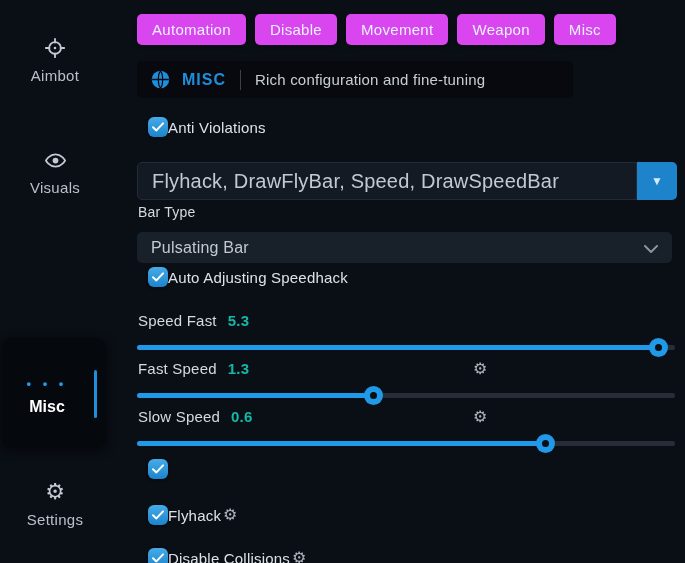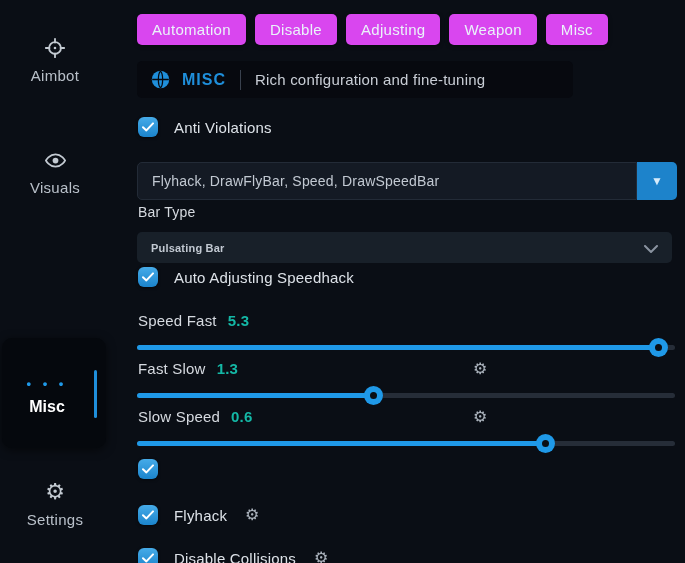--- a/index.html
+++ b/index.html
@@ -41,51 +41,51 @@
   .section-header {
     position:absolute; top:61px; left:0; width:436px; height:37px;
     background:#07090f; border-radius:5px; display:flex; align-items:center; padding:0 14px;
   }
   .section-header .globe { width:19px; height:19px; margin-right:12px; flex:none; }
   .section-header .title { color:#1f8fdb; font-weight:bold; font-size:16px; letter-spacing:1px; }
   .section-header .divider { width:1px; height:20px; background:#39414e; margin:0 14px; }
   .section-header .subtitle { color:#c9ced6; font-size:15px; letter-spacing:.2px; }
 
   
-  .check-row { position:absolute; left:1px; display:flex; align-items:center; gap:16px; cursor:pointer; }
+  .check-row { position:absolute; left:11px; display:flex; align-items:center; gap:0; cursor:pointer; }
   .checkbox {
     width:20px; height:20px; border-radius:6px; flex:none;
     background:linear-gradient(180deg,#46abe8 0%,#1b84cc 100%);
     display:flex; align-items:center; justify-content:center;
     box-shadow:0 1px 3px rgba(0,0,0,.5);
   }
   .checkbox svg { display:block; }
   .check-row .clabel { font-size:15px; color:#dde2e8; letter-spacing:.2px; }
   .row-gear { font-size:16px; color:#aab2bc; line-height:1; margin-left:2px; }
 
   
   .multiselect { position:absolute; top:162px; left:0; width:540px; height:38px; display:flex; cursor:pointer; }
   .multiselect .msbox {
     flex:1; background:#141a24; border:1px solid #232b37; border-radius:5px 0 0 5px;
-    display:flex; align-items:center; padding:0 14px; color:#c2c9d2; font-size:14px; letter-spacing:.2px;
+    display:flex; align-items:center; padding:0 14px; color:#c2c9d2; font-size:20px; letter-spacing:.2px;
   }
   .multiselect .msbtn {
     width:40px; flex:none; background:#1d83cb; border:none; border-radius:0 5px 5px 0;
     display:flex; align-items:center; justify-content:center; cursor:pointer;
     color:#d6ecfb; font-size:12px;
   }
 
   .field-label { position:absolute; left:1px; font-size:14px; color:#d6dae0; letter-spacing:.2px; }
 
   .select {
     position:absolute; top:232px; left:0; width:535px; height:31px;
     background:#182029; border-radius:5px; display:flex; align-items:center;
     padding:0 14px; cursor:pointer;
   }
-  .select .sval { flex:1; color:#c2c9d2; font-size:11px; font-weight:bold; letter-spacing:.2px; }
+  .select .sval { flex:1; color:#c2c9d2; font-size:16px; font-weight:normal; letter-spacing:.2px; }
   .select .chev { color:#8a93a0; flex:none; }
 
   
   .slider-label { position:absolute; left:1px; font-size:15px; color:#d6dae0; letter-spacing:.2px; }
   .slider-label .val { color:#14b8a6; font-weight:bold; margin-left:11px; }
   .gear-abs { position:absolute; left:336px; font-size:16px; color:#aab2bc; line-height:1; cursor:pointer; }
   .slider { position:absolute; left:0; width:538px; height:19px; cursor:pointer; }
   .slider .track { position:absolute; top:7px; left:0; right:0; height:5px; background:#262d38; border-radius:3px; }
   .slider .fill { position:absolute; top:7px; left:0; height:5px; background:#1f99e8; border-radius:3px; width:var(--pct,50%); }
   .slider .handle {
@@ -140,21 +140,21 @@
       <span class="lbl">Settings</span>
     </div>
 
   </nav>
 
   <main class="main">
 
     <div class="tabs">
       <button class="tab">Automation</button>
       <button class="tab">Disable</button>
-      <button class="tab">Adjusting</button>
+      <button class="tab">Movement</button>
       <button class="tab">Weapon</button>
       <button class="tab">Misc</button>
     </div>
 
     <div class="section-header">
       <span class="globe">
         <svg width="19" height="19" viewBox="0 0 24 24">
           <circle cx="12" cy="12" r="11" fill="#1f8fdb"></circle>
           <path d="M1.5 12h21M12 1.5c3.6 2.8 3.6 18.2 0 21M12 1.5c-3.6 2.8-3.6 18.2 0 21" stroke="#07090f" stroke-width="1.6" fill="none"></path>
         </svg>
@@ -202,21 +202,21 @@
     <div class="slider-label" style="top:312px">
       <span>Speed Fast</span><span class="val">5.3</span>
     </div>
     <div class="slider" style="top: 338px; --pct: 97%;">
       <div class="track"></div>
       <div class="fill"></div>
       <div class="handle"></div>
     </div>
 
     <div class="slider-label" style="top:360px">
-      <span>Fast Slow</span><span class="val">1.3</span>
+      <span>Fast Speed</span><span class="val">1.3</span>
     </div>
     <span class="gear-abs" style="top:361px">⚙</span>
     <div class="slider" style="top: 386px; --pct: 44%;">
       <div class="track"></div>
       <div class="fill"></div>
       <div class="handle"></div>
     </div>
 
     <div class="slider-label" style="top:408px">
       <span>Slow Speed</span><span class="val">0.6</span>

